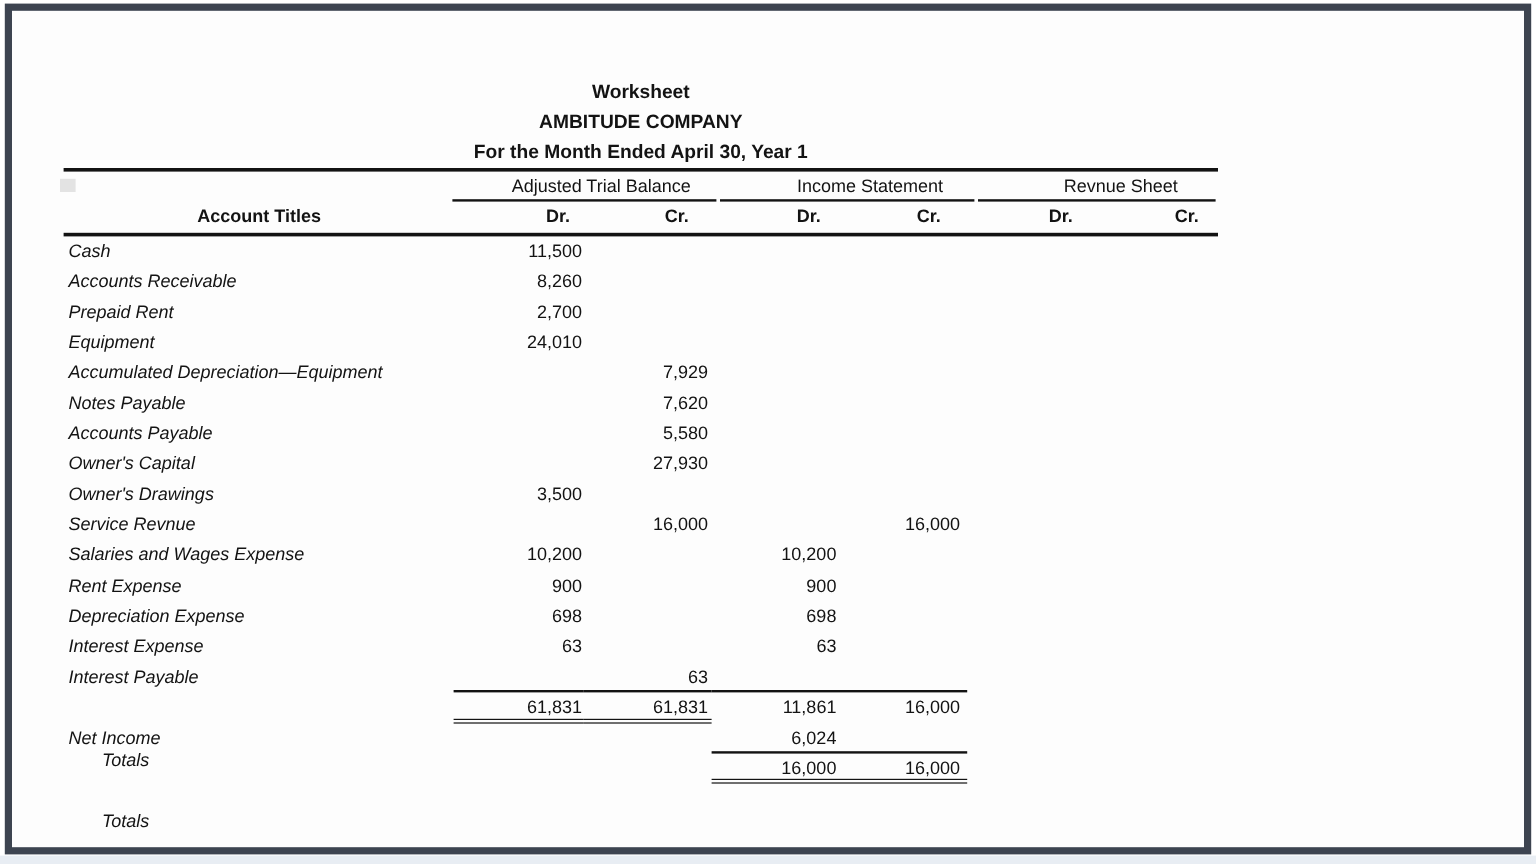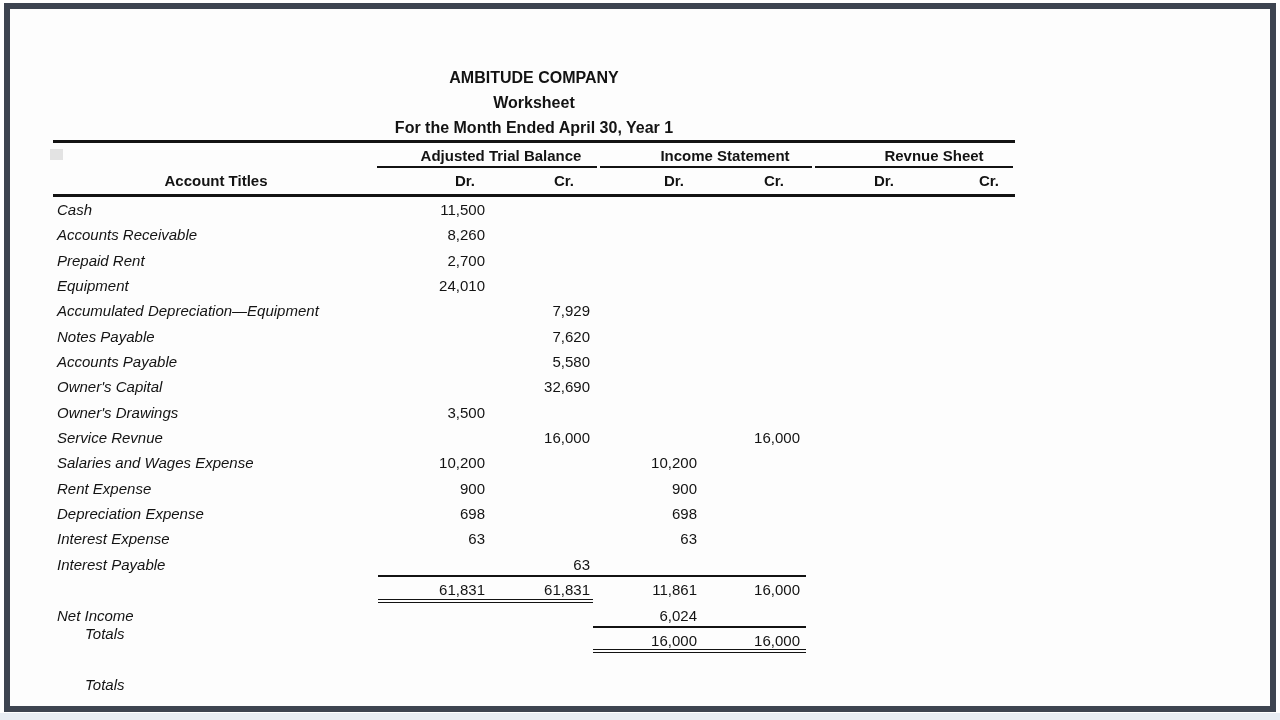--- a/index.html
+++ b/index.html
@@ -24,21 +24,21 @@
 
   .rule{position:absolute;background:#131313;}
   .title-rule{left:0;top:140px;width:962px;height:3px;}
   .head-rule{left:0;top:194px;width:962px;height:3px;}
 
   .artifact{position:absolute;left:-3px;top:149px;width:13px;height:11px;background:#e3e3e3;}
 
   
   .group-label{
     position:absolute;top:145px;height:21px;line-height:21px;
-    font-weight:bold;font-size:15px;white-space:nowrap;transform:translateX(-50%);
+    font-weight:normal;font-size:15px;white-space:nowrap;transform:translateX(-50%);
   }
   .gl-atb{left:448px;}
   .gl-is{left:672px;}
   .gl-bs{left:881px;}
   .gr-atb{left:324px;top:166px;width:220px;height:2px;}
   .gr-is{left:547px;top:166px;width:212px;height:2px;}
   .gr-bs{left:762px;top:166px;width:198px;height:2px;}
 
   
   .colhead-account{
@@ -75,22 +75,22 @@
 </style>
 </head>
 <body>
 
 <div class="frame"></div>
 <div class="bottom-strip"></div>
 
 <div class="content">
 
   <div class="titles">
+    <div>Worksheet</div>
     <div>AMBITUDE COMPANY</div>
-    <div>Worksheet</div>
     <div>For the Month Ended April 30, Year 1</div>
   </div>
   <div class="rule title-rule"></div>
   <div class="artifact"></div>
 
   <div class="group-label gl-atb">Adjusted Trial Balance</div>
   <div class="group-label gl-is">Income Statement</div>
   <div class="group-label gl-bs">Revnue Sheet</div>
   <div class="rule gr-atb"></div>
   <div class="rule gr-is"></div>
@@ -150,21 +150,21 @@
       <div class="c-num pr-bscr"></div>
       <div class="c-account">Accounts Payable</div>
       <div class="c-num pr-atbdr"></div>
       <div class="c-num pr-atbcr">5,580</div>
       <div class="c-num pr-isdr"></div>
       <div class="c-num pr-iscr"></div>
       <div class="c-num pr-bsdr"></div>
       <div class="c-num pr-bscr"></div>
       <div class="c-account">Owner's Capital</div>
       <div class="c-num pr-atbdr"></div>
-      <div class="c-num pr-atbcr">32,690</div>
+      <div class="c-num pr-atbcr">27,930</div>
       <div class="c-num pr-isdr"></div>
       <div class="c-num pr-iscr"></div>
       <div class="c-num pr-bsdr"></div>
       <div class="c-num pr-bscr"></div>
       <div class="c-account">Owner's Drawings</div>
       <div class="c-num pr-atbdr">3,500</div>
       <div class="c-num pr-atbcr"></div>
       <div class="c-num pr-isdr"></div>
       <div class="c-num pr-iscr"></div>
       <div class="c-num pr-bsdr"></div>

